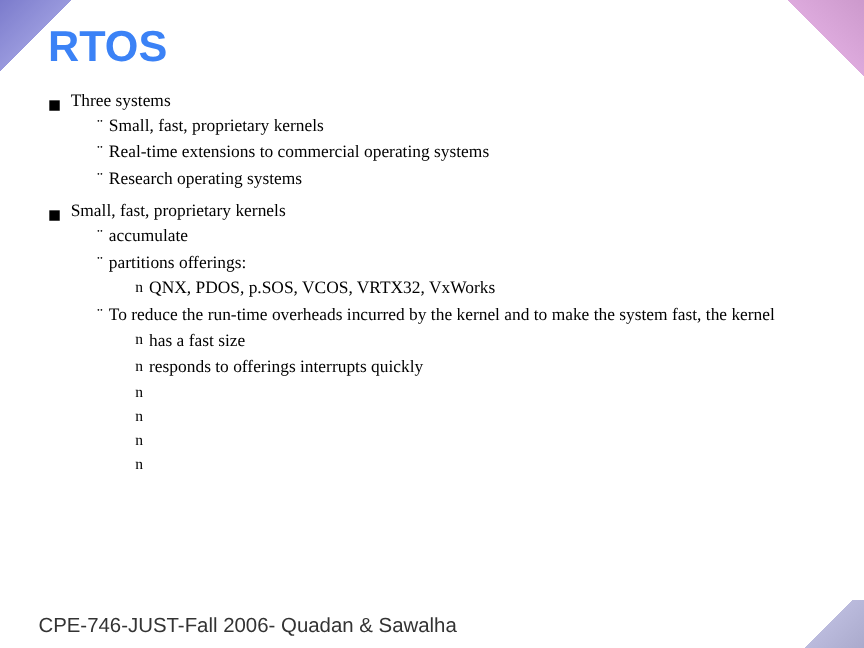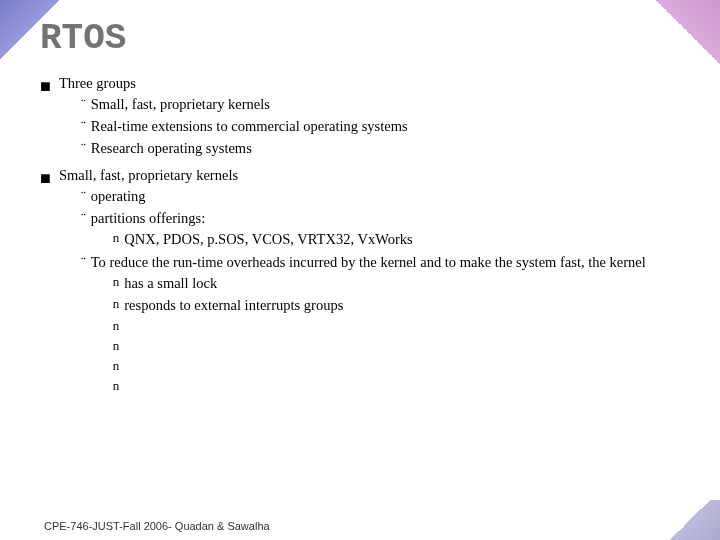--- a/index.html
+++ b/index.html
@@ -39,35 +39,35 @@
 
     .content {
       position: relative;
       z-index: 1;
       padding: 18px 40px 10px 40px;
     }
 
     .title {
       font-size: 36px;
       font-weight: bold;
-      color: #737373;
+      color: #3b82f6;
       margin-bottom: 14px;
-      font-family: Liberation Mono, monospace;
+      font-family: Liberation Sans, sans-serif;
     }
 
     .slide-body {
       font-size: 14.5px;
       line-height: 1.45;
     }
 
     .footer {
       position: absolute;
       bottom: 8px;
-      left: 44px;
-      font-size: 11px;
+      left: 32px;
+      font-size: 17px;
       color: #333;
       font-family: Arial, sans-serif;
     }
 
     .indent1 { padding-left: 22px; }
   </style>
 </head>
 <body>
 
 <div class="corner-tl"></div>
@@ -76,21 +76,21 @@
 
 <div class="content">
 
   <div class="title">RTOS</div>
 
   <div class="slide-body">
 
     <div style="display:flex; align-items:flex-start; margin-bottom:5px;">
       <span style="font-size:18px; margin-right:8px; margin-top:0px; flex-shrink:0;">■</span>
       <div>
-        <span>Three groups</span>
+        <span>Three systems</span>
         <div class="indent1">
           <div style="display:flex;align-items:flex-start;margin-bottom:1px;">
             <span style="margin-right:5px;flex-shrink:0;">¨</span>
             <span>Small, fast, proprietary kernels</span>
           </div>
           <div style="display:flex;align-items:flex-start;margin-bottom:1px;">
             <span style="margin-right:5px;flex-shrink:0;">¨</span>
             <span>Real-time extensions to commercial operating systems</span>
           </div>
           <div style="display:flex;align-items:flex-start;margin-bottom:1px;">
@@ -102,21 +102,21 @@
     </div>
 
     <div style="display:flex; align-items:flex-start; margin-bottom:2px;">
       <span style="font-size:18px; margin-right:8px; margin-top:0px; flex-shrink:0;">■</span>
       <div>
         <span>Small, fast, proprietary kernels</span>
         <div class="indent1">
 
           <div style="display:flex;align-items:flex-start;margin-bottom:1px;">
             <span style="margin-right:5px;flex-shrink:0;">¨</span>
-            <span>operating</span>
+            <span>accumulate</span>
           </div>
 
           <div style="display:flex;align-items:flex-start;margin-bottom:1px;">
             <span style="margin-right:5px;flex-shrink:0;">¨</span>
             <div>
               <span>partitions offerings:</span>
               <div class="indent1">
                 <div style="display:flex;align-items:flex-start;margin-bottom:1px;">
                   <span style="margin-right:5px;flex-shrink:0;font-size:13px;">n</span>
                   <span>QNX, PDOS, p.SOS, VCOS, VRTX32, VxWorks</span>
@@ -126,26 +126,26 @@
           </div>
 
           <div style="display:flex;align-items:flex-start;margin-bottom:1px;">
             <span style="margin-right:5px;flex-shrink:0;">¨</span>
             <div>
               <span>To reduce the run-time overheads incurred by the kernel and to make the system fast, the kernel</span>
               <div class="indent1">
 
                 <div style="display:flex;align-items:flex-start;margin-bottom:1px;">
                   <span style="margin-right:5px;flex-shrink:0;font-size:13px;">n</span>
-                  <span>has a small lock</span>
+                  <span>has a fast size</span>
                 </div>
 
                 <div style="display:flex;align-items:flex-start;margin-bottom:1px;">
                   <span style="margin-right:5px;flex-shrink:0;font-size:13px;">n</span>
-                  <span>responds to external interrupts groups</span>
+                  <span>responds to offerings interrupts quickly</span>
                 </div>
 
                 <div style="display:flex;align-items:flex-start;margin-bottom:1px;">
                   <span style="margin-right:5px;flex-shrink:0;font-size:13px;">n</span>
                 </div>
 
                 <div style="display:flex;align-items:flex-start;margin-bottom:1px;">
                   <span style="margin-right:5px;flex-shrink:0;font-size:13px;">n</span>
                 </div>
 

